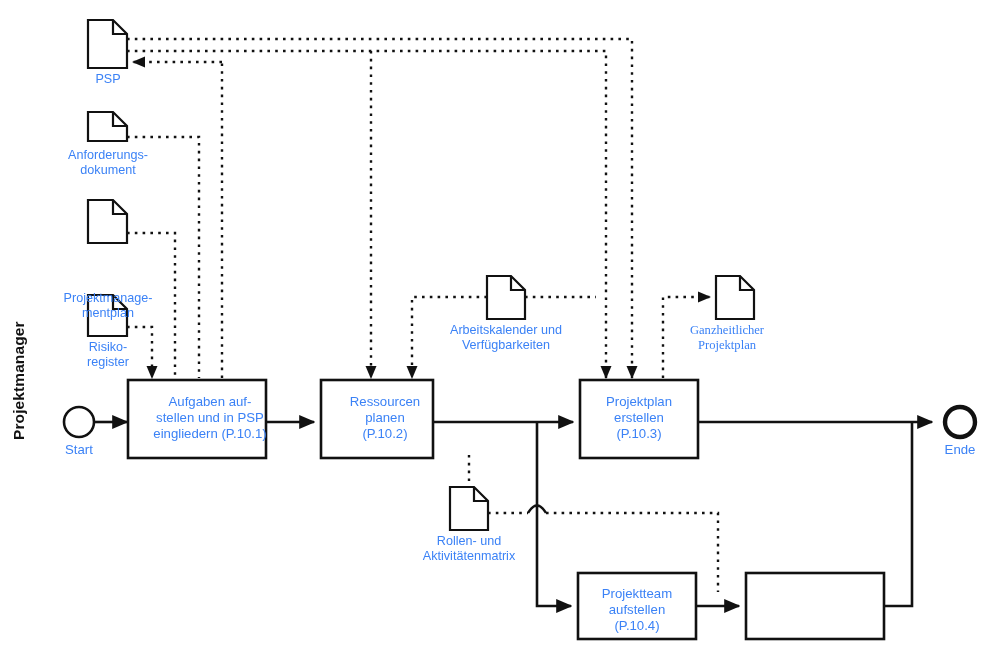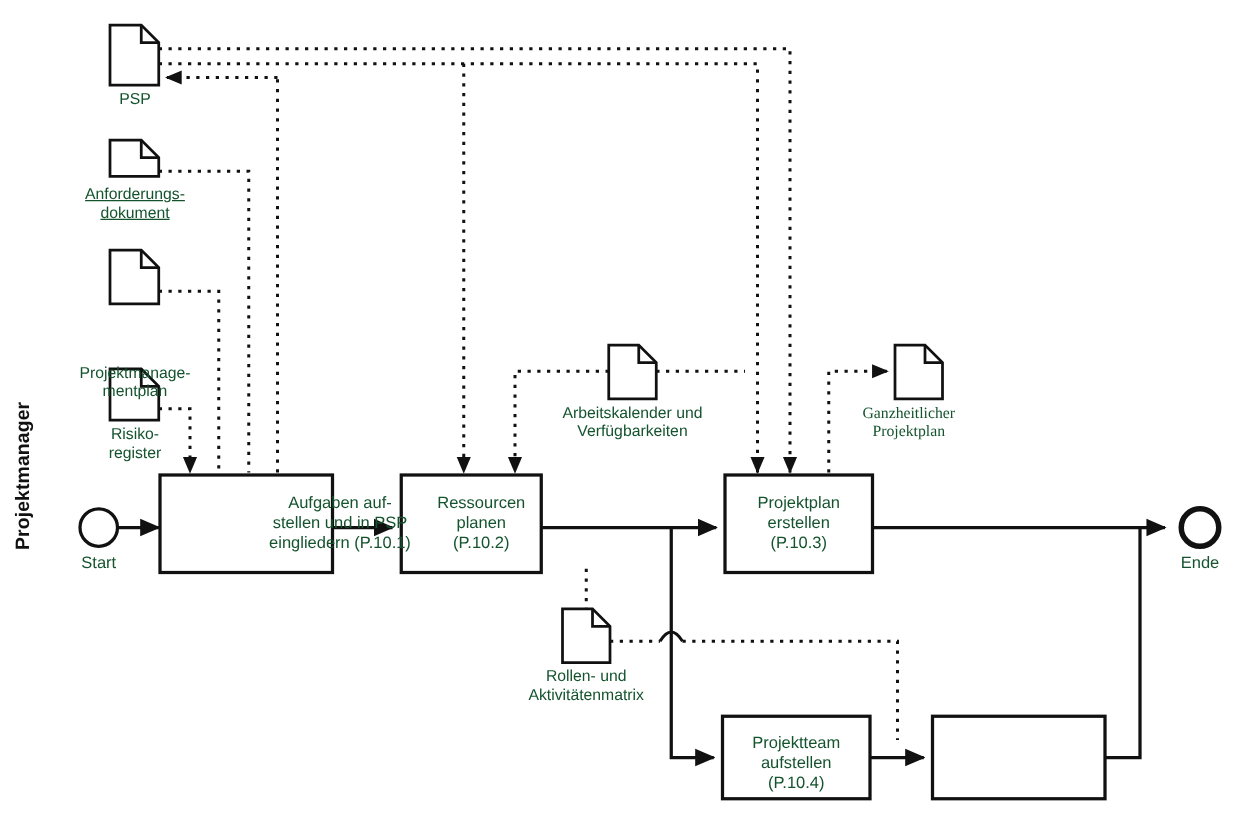--- a/index.html
+++ b/index.html
@@ -20,21 +20,21 @@
     color:#111;
     transform-origin:left top;
     white-space:nowrap;
   }
 
   
   .txt{
     position:absolute;
     text-align:center;
     line-height:1.22;
-    color:#14532d;
+    color:#3b82f6;
     white-space:pre-line;
     pointer-events:none;
   }
   .task-text{font-size:13.2px;}
   .doc-text{font-size:12.6px;}
   .event-text{font-size:13.2px;}
 </style>
 </head>
 <body>
 
@@ -140,35 +140,35 @@
 
       <path d="M 884 606 L 912 606 L 912 422" stroke-width="2.6"></path>
 
       <circle cx="960" cy="422" r="15" stroke-width="4.4" fill="#ffffff"></circle>
     </g>
   </svg>
 
   <div class="txt event-text" style="left:39px;top:442px;width:80px;text-align:center;">Start</div>
   <div class="txt event-text" style="left:920px;top:442px;width:80px;">Ende</div>
 
-  <div class="txt task-text" style="left:148px;top:394px;width:160px;padding-left:44px;">Aufgaben auf-
+  <div class="txt task-text" style="left:130px;top:394px;width:160px;">Aufgaben auf-
 stellen und in PSP
 eingliedern (P.10.1)</div>
   <div class="txt task-text" style="left:323px;top:394px;width:124px;">Ressourcen
 planen
 (P.10.2)</div>
   <div class="txt task-text" style="left:582px;top:394px;width:114px;">Projektplan
 erstellen
 (P.10.3)</div>
   <div class="txt task-text" style="left:580px;top:586px;width:114px;">Projektteam
 aufstellen
 (P.10.4)</div>
 
   <div class="txt doc-text" style="left:62px;top:72px;width:92px;">PSP</div>
-  <div class="txt doc-text" style="left:42px;top:148px;width:132px;text-decoration:underline;">Anforderungs-
+  <div class="txt doc-text" style="left:42px;top:148px;width:132px;">Anforderungs-
 dokument</div>
   <div class="txt doc-text" style="left:38px;top:247px;width:140px;margin-top:44px;">Projektmanage-
 mentplan</div>
   <div class="txt doc-text" style="left:52px;top:340px;width:112px;text-align:center;">Risiko-
 register</div>
   <div class="txt doc-text" style="left:430px;top:323px;width:152px;">Arbeitskalender und
 Verfügbarkeiten</div>
   <div class="txt doc-text" style="left:668px;top:323px;width:118px;font-family:Liberation Serif, serif;">Ganzheitlicher
 Projektplan</div>
   <div class="txt doc-text" style="left:395px;top:534px;width:148px;">Rollen- und

